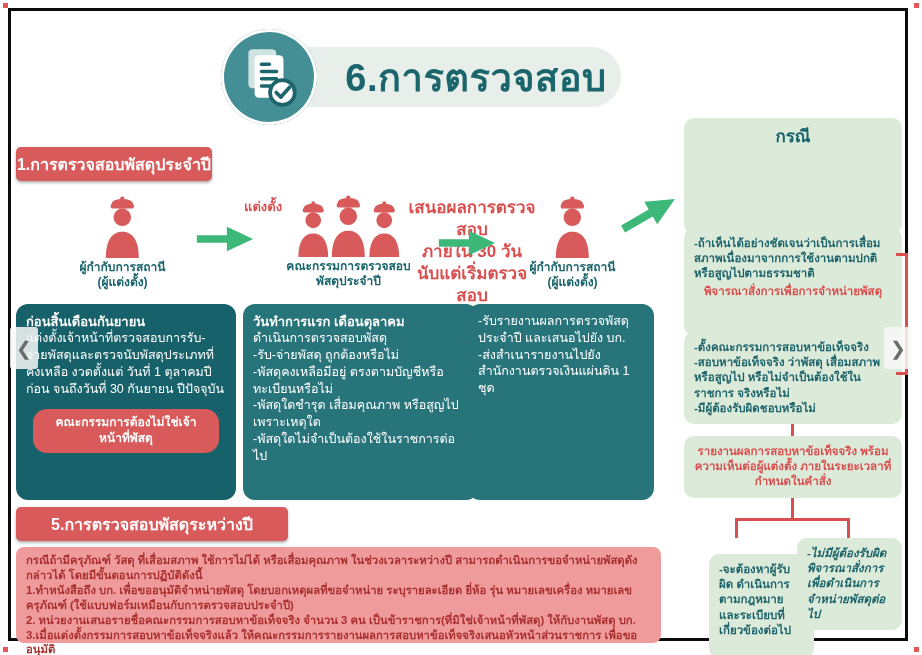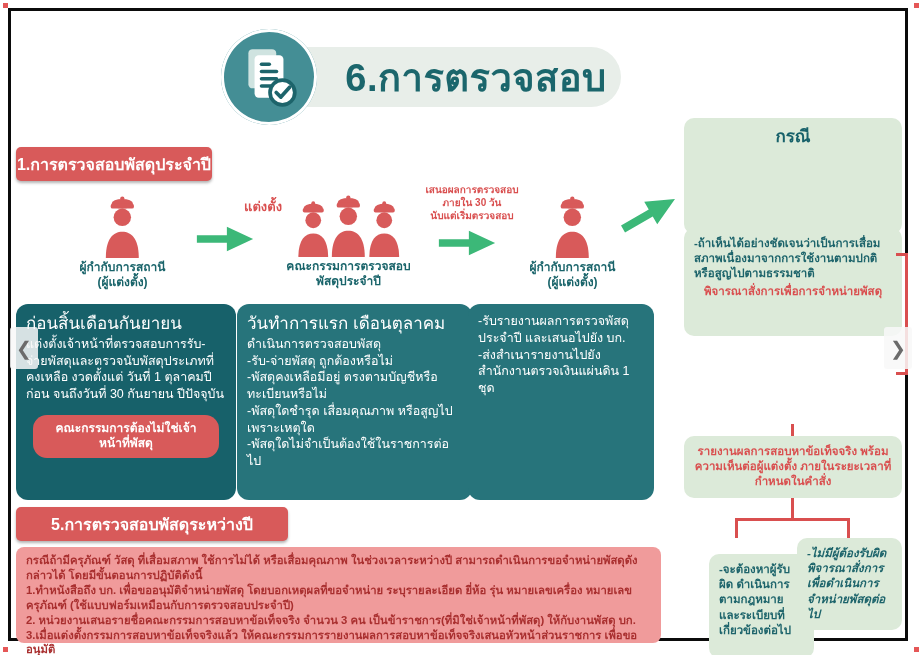--- a/index.html
+++ b/index.html
@@ -27,28 +27,28 @@
   .actor{position:absolute;text-align:center;color:#19646a;font-weight:700;font-size:12px;line-height:1.25;}
   .actor .figs{display:flex;align-items:flex-end;justify-content:center;}
   .person{height:62px;fill:#d85a5a;}
   .person.small{height:56px;margin:0 -5px;}
   .actor-label{margin-top:2px;}
   .arrow{position:absolute;}
   .arrow svg{display:block;}
   .arrow-fill{fill:#3cb878;}
   .flow-note{position:absolute;color:#d94f4f;font-weight:700;text-align:center;}
   .note-appoint{left:218px;top:196px;width:90px;font-size:13px;}
-  .note-submit{left:402px;top:183px;width:140px;font-size:10px;line-height:1.3;}
+  .note-submit{left:402px;top:197px;width:140px;font-size:17px;line-height:1.3;}
 
   
   .tbox{position:absolute;border-radius:12px;color:#fff;padding:9px 10px;box-sizing:border-box;
         font-size:12.5px;line-height:1.34;}
-  .tbox .t-title{font-weight:400;font-size:17px;}
+  .tbox .t-title{font-weight:700;font-size:13px;}
   .tbox1{left:16px;top:304px;width:220px;height:196px;background:#17616a;}
-  .tbox2{left:237px;top:304px;width:235px;height:196px;background:#27747b;}
+  .tbox2{left:243px;top:304px;width:235px;height:196px;background:#27747b;}
   .tbox3{left:468px;top:304px;width:186px;height:196px;background:#27747b;}
   .note-pill{margin:12px auto 12px;background:#d85a5a;border-radius:14px;padding:6px 8px;width:170px;
              text-align:center;font-weight:700;font-size:12px;line-height:1.3;}
 
   
   .mintbox{position:absolute;background:#dcead9;border-radius:10px;color:#1d646b;font-weight:600;
            font-size:11.5px;line-height:1.32;padding:8px 10px;box-sizing:border-box;}
   .case-head{left:684px;top:118px;width:218px;height:116px;text-align:left;}
   .case-title{font-size:17px;font-weight:700;text-align:center;color:#17616a;margin-bottom:2px;}
   .caseA{left:684px;top:228px;width:218px;height:108px;}
@@ -211,20 +211,25 @@
 
   <div class="mintbox case-head">
     <div class="case-title">กรณี</div>
   </div>
 
   <div class="mintbox caseA">
     <div>-ถ้าเห็นได้อย่างชัดเจนว่าเป็นการเสื่อมสภาพเนื่องมาจากการใช้งานตามปกติ หรือสูญไปตามธรรมชาติ</div>
     <div class="hl">พิจารณาสั่งการเพื่อการจำหน่ายพัสดุ</div>
   </div>
 
+  <div class="mintbox caseB">
+    <div class="preline">-ตั้งคณะกรรมการสอบหาข้อเท็จจริง
+-สอบหาข้อเท็จจริง ว่าพัสดุ เสื่อมสภาพหรือสูญไป หรือไม่จำเป็นต้องใช้ในราชการ จริงหรือไม่
+-มีผู้ต้องรับผิดชอบหรือไม่</div>
+  </div>
 
   <div class="mintbox caseC">
     <div>รายงานผลการสอบหาข้อเท็จจริง พร้อมความเห็นต่อผู้แต่งตั้ง ภายในระยะเวลาที่กำหนดในคำสั่ง</div>
   </div>
 
   <div class="mintbox caseD">
     <div>-จะต้องหาผู้รับผิด ดำเนินการตามกฎหมายและระเบียบที่เกี่ยวข้องต่อไป</div>
   </div>
 
   <div class="mintbox caseE">

